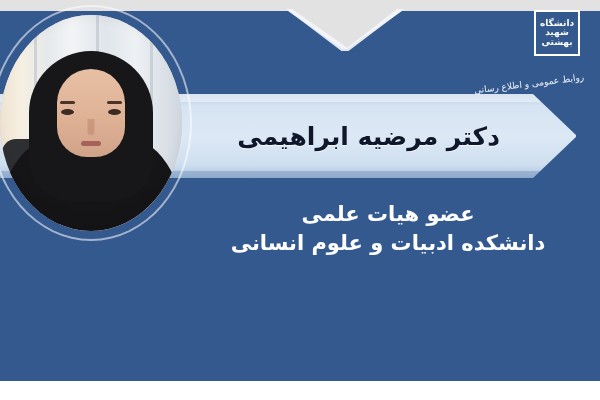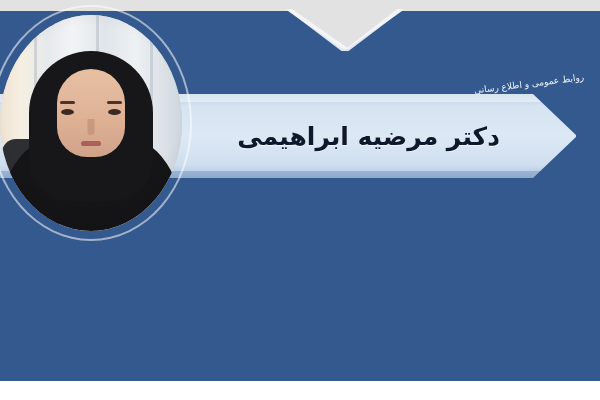--- a/index.html
+++ b/index.html
@@ -355,20 +355,31 @@
       <div class="photo-brow" style="left:60px"></div>
       <div class="photo-brow" style="left:107px"></div>
       <div class="photo-eye" style="left:61px"></div>
       <div class="photo-eye" style="left:108px"></div>
       <div class="photo-nose"></div>
       <div class="photo-mouth"></div>
       <div class="photo-vignette"></div>
     </div>
   </div>
 
+  <div class="subtitle">
+    <div class="subtitle-line1">عضو هیات علمی</div>
+    <div class="subtitle-line2">دانشکده ادبیات و علوم انسانی</div>
+  </div>
 
   <div class="logo">
+    <div class="logo-emblem">
+      <div class="logo-emblem-inner">
+        <span>دانشگاه</span>
+        <span>شهید</span>
+        <span>بهشتی</span>
+      </div>
+    </div>
     <div class="logo-script">روابط عمومی و اطلاع رسانی</div>
   </div>
 
   <div class="bottom-band"></div>
 
 </div>
 
 </body></html>

